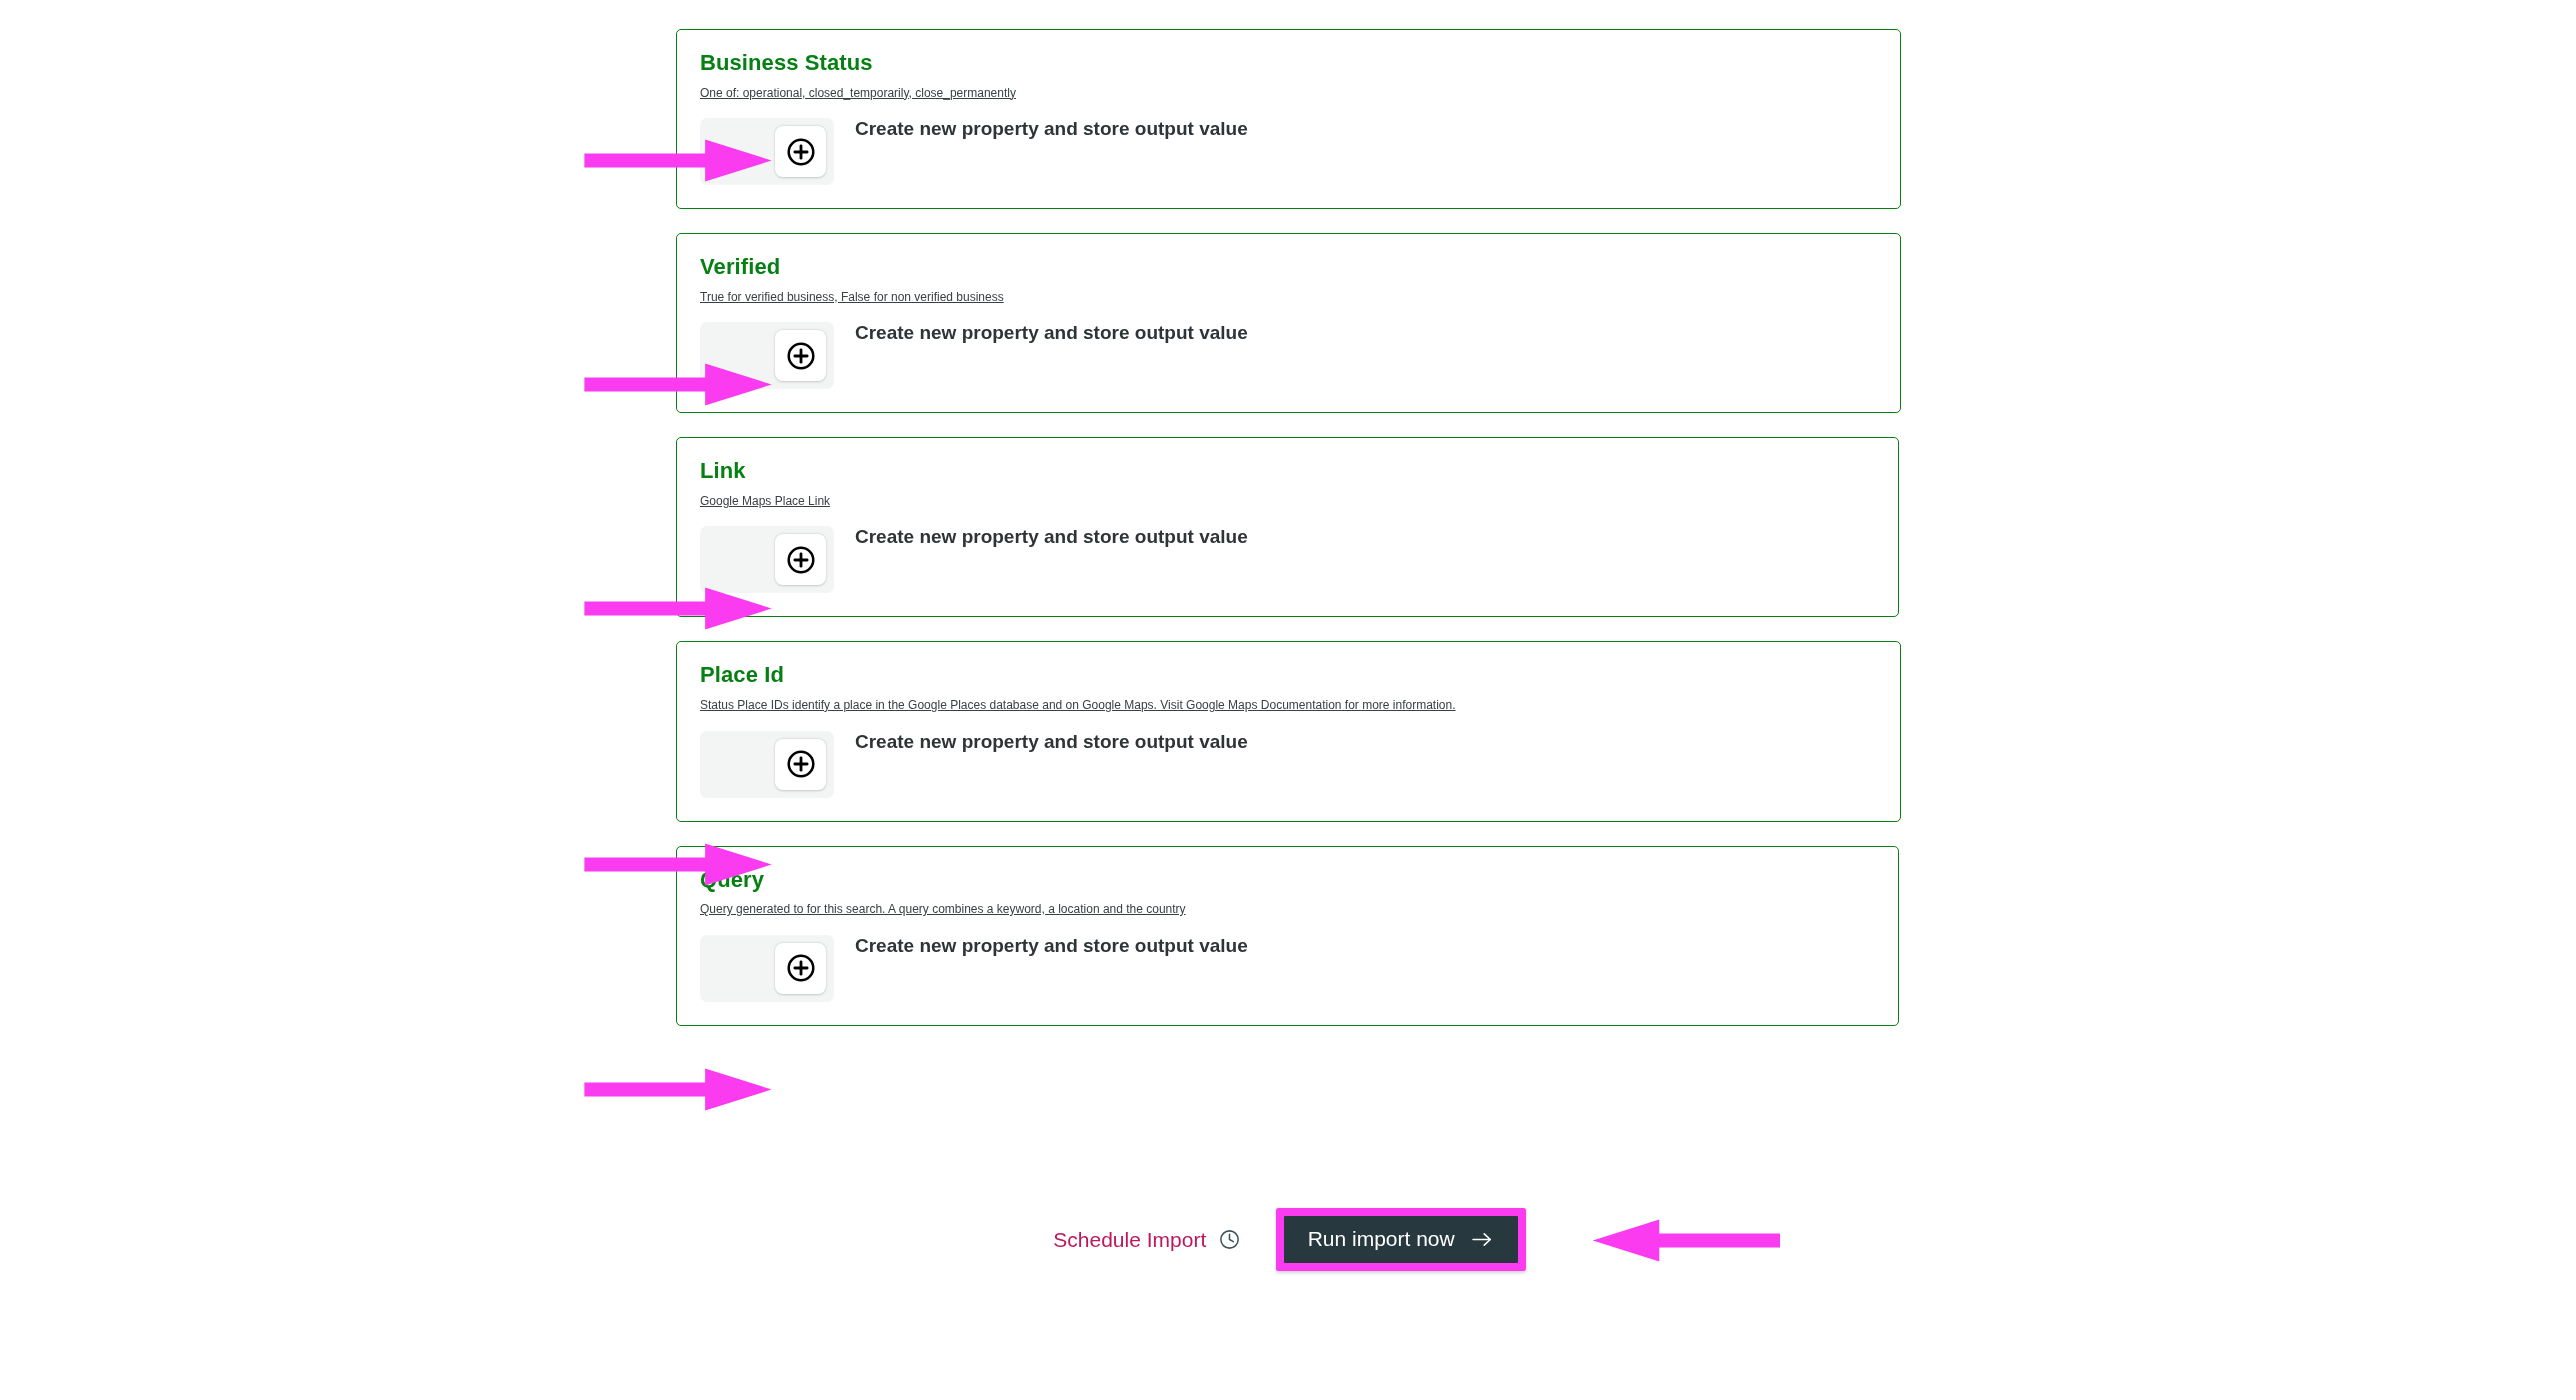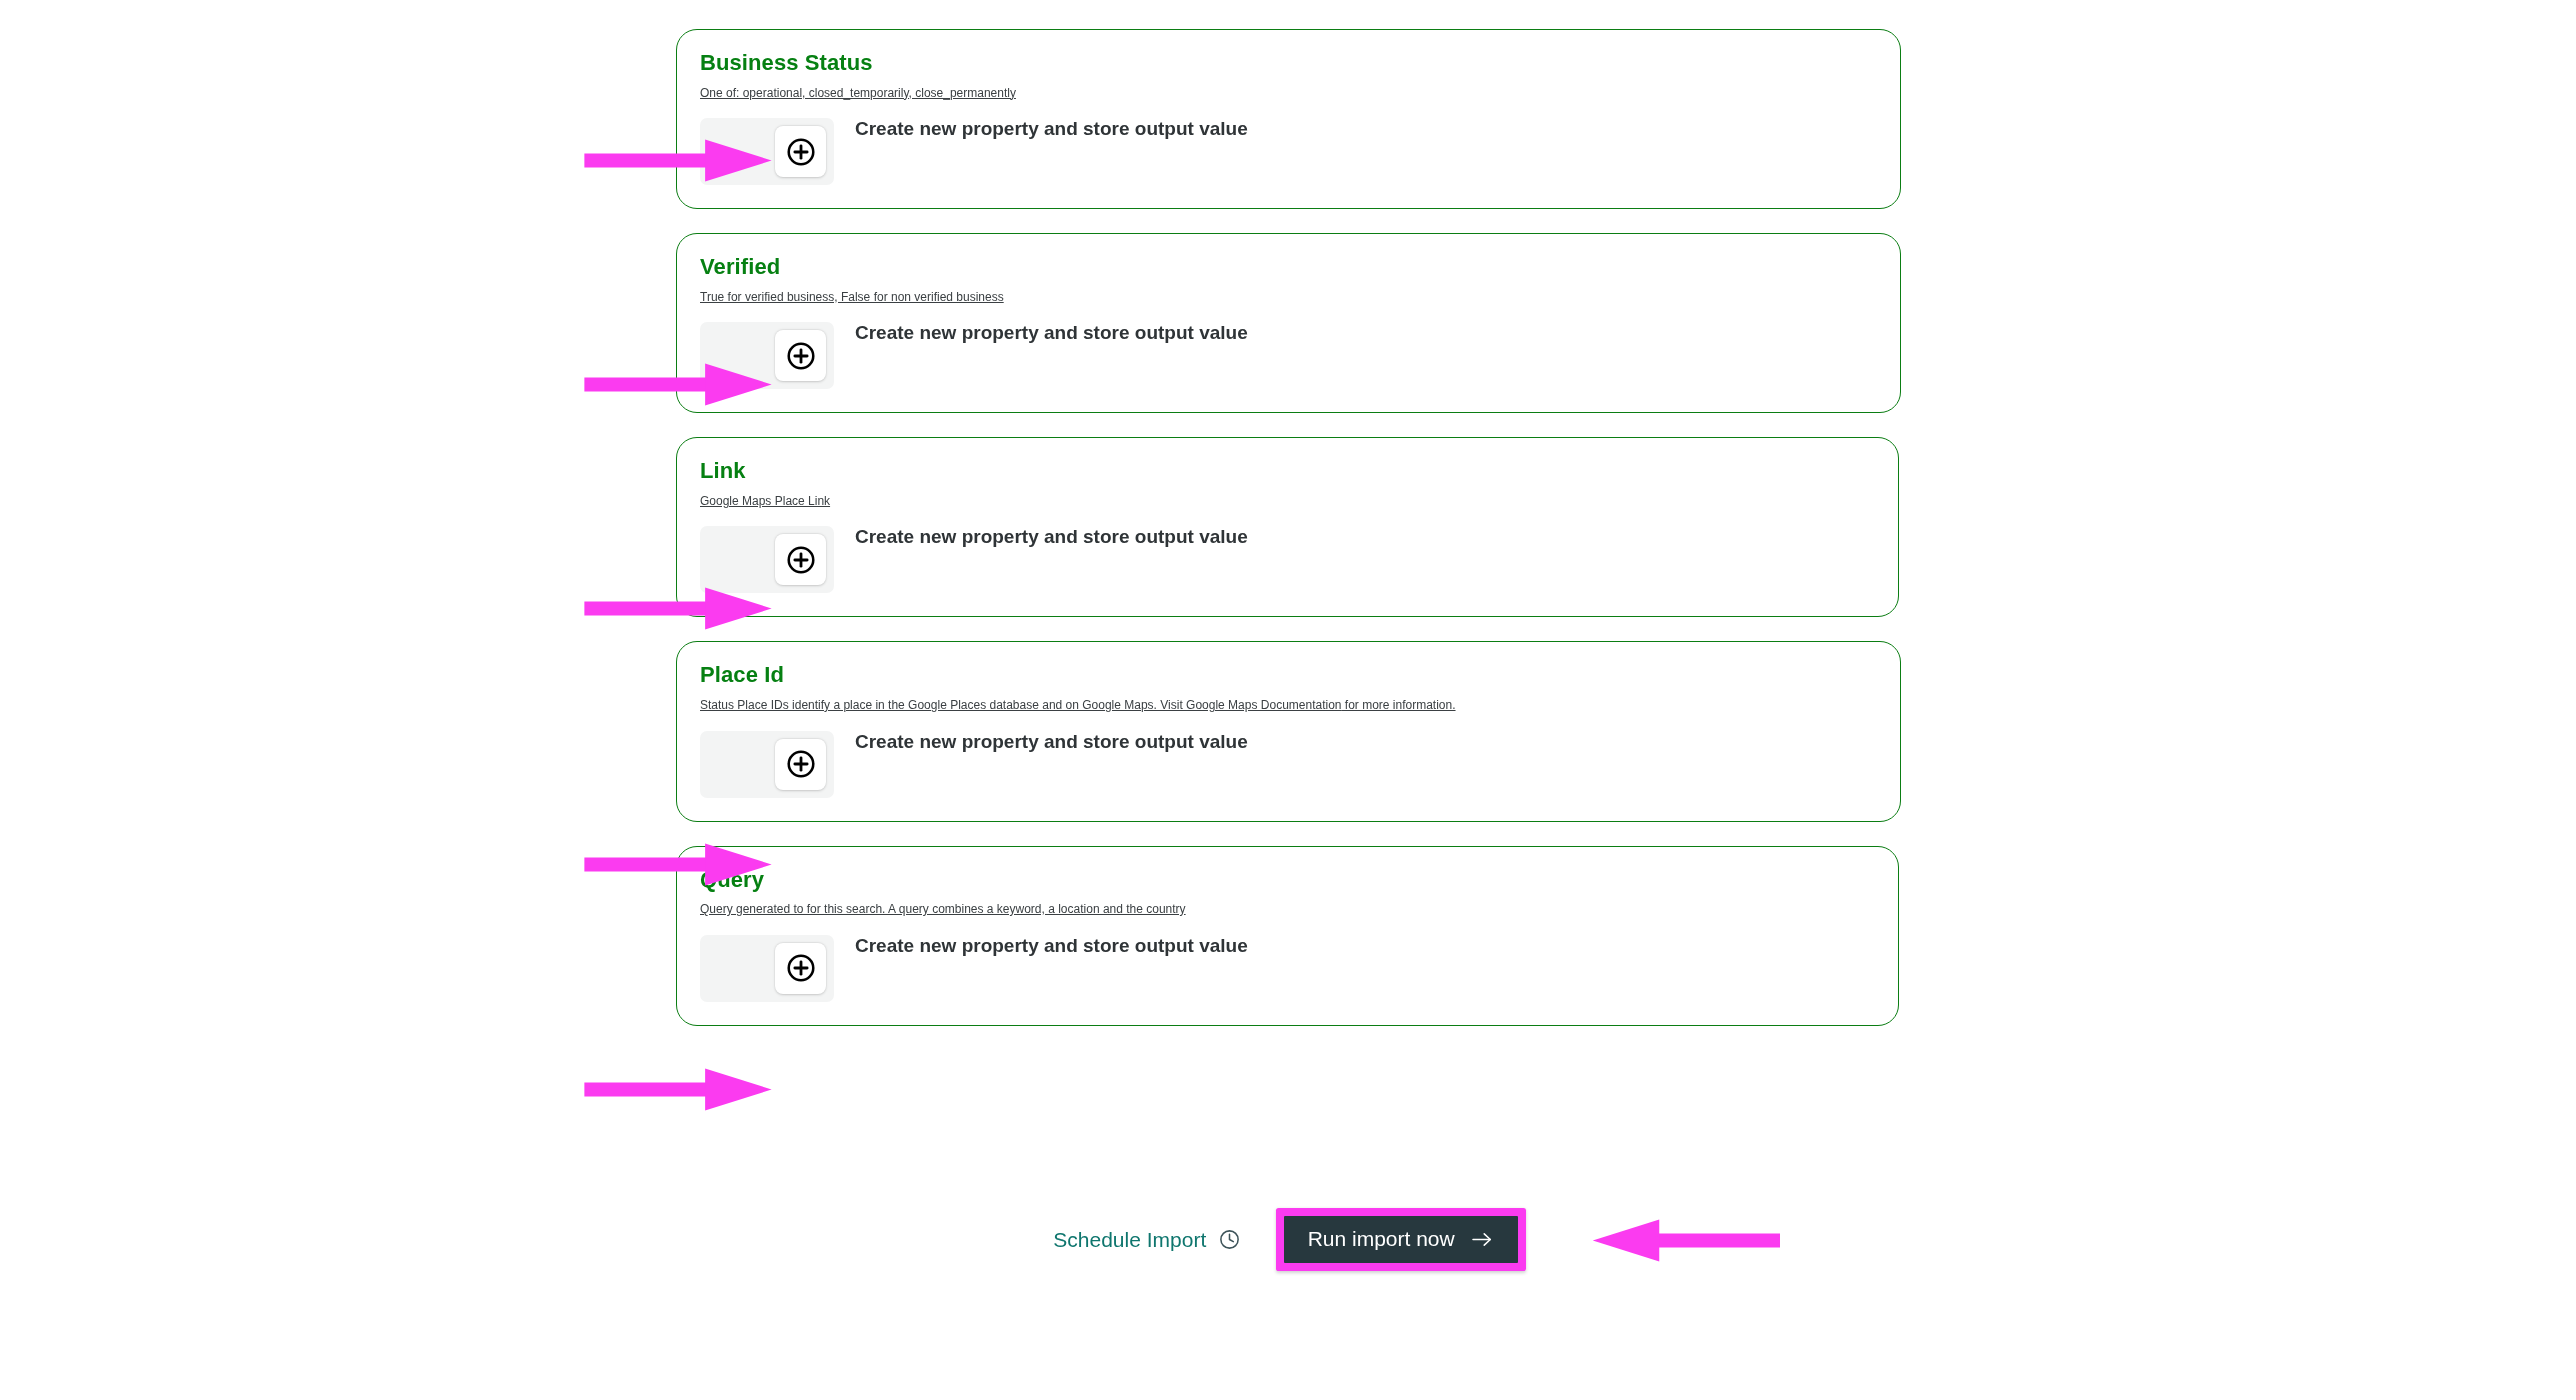--- a/index.html
+++ b/index.html
@@ -21,21 +21,21 @@
     position: absolute;
     left: 676px;
     top: 29px;
     width: 1227px;
   }
 
   .card {
     position: relative;
     box-sizing: border-box;
     border: 1.8px solid #0b7d13;
-    border-radius: 21px;
+    border-radius: 5px;
     background: #ffffff;
     margin-bottom: 24px;
     padding: 19px 23px 23px 23px;
   }
   .card.wide { width: 1225px; }
   .card.narrow { width: 1223px; margin-top: 16px; }
 
   .card-title {
     color: #068012;
     font-size: 22px;
@@ -104,21 +104,21 @@
     height: 79px;
     display: flex;
     align-items: center;
     justify-content: center;
   }
 
   .schedule-import {
     display: inline-flex;
     align-items: center;
     gap: 11.4px;
-    color: #0f766e;
+    color: #be185d;
     font-size: 21px;
     cursor: pointer;
     margin-right: 35px;
   }
   .schedule-import svg { display: block; }
 
   .run-import-wrap {
     background: #fb3bf0;
     padding: 8px 8px;
     border-radius: 2.6px;

